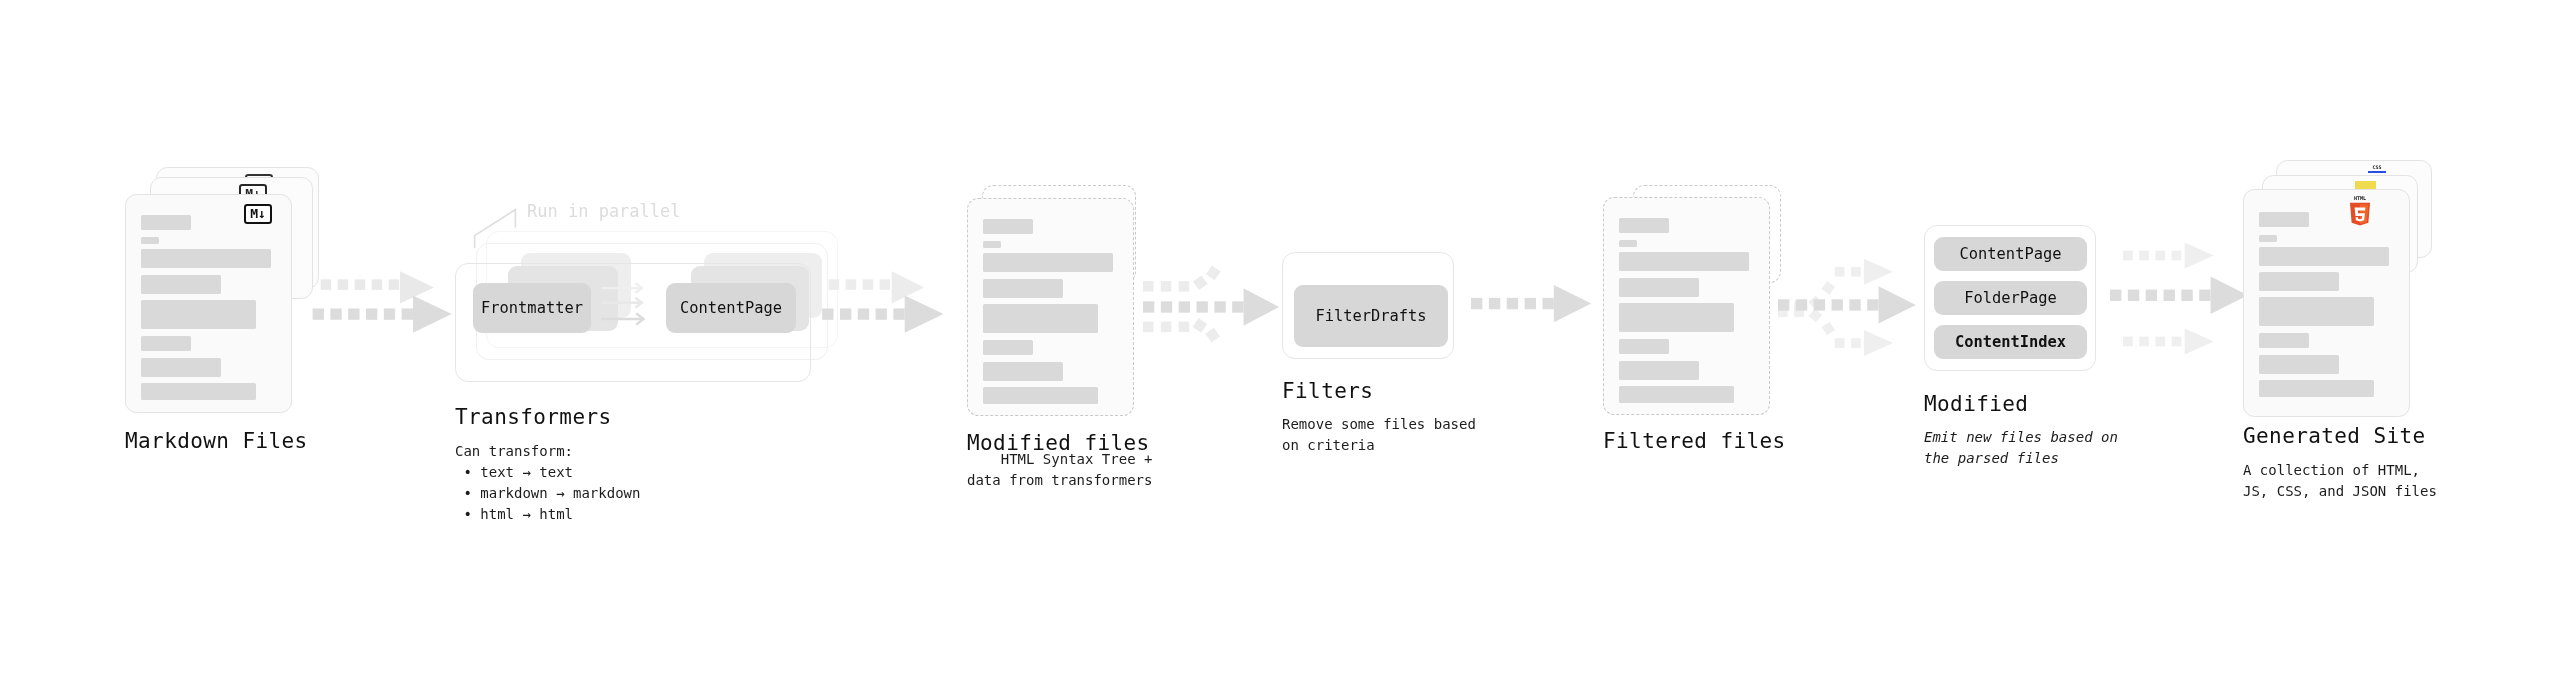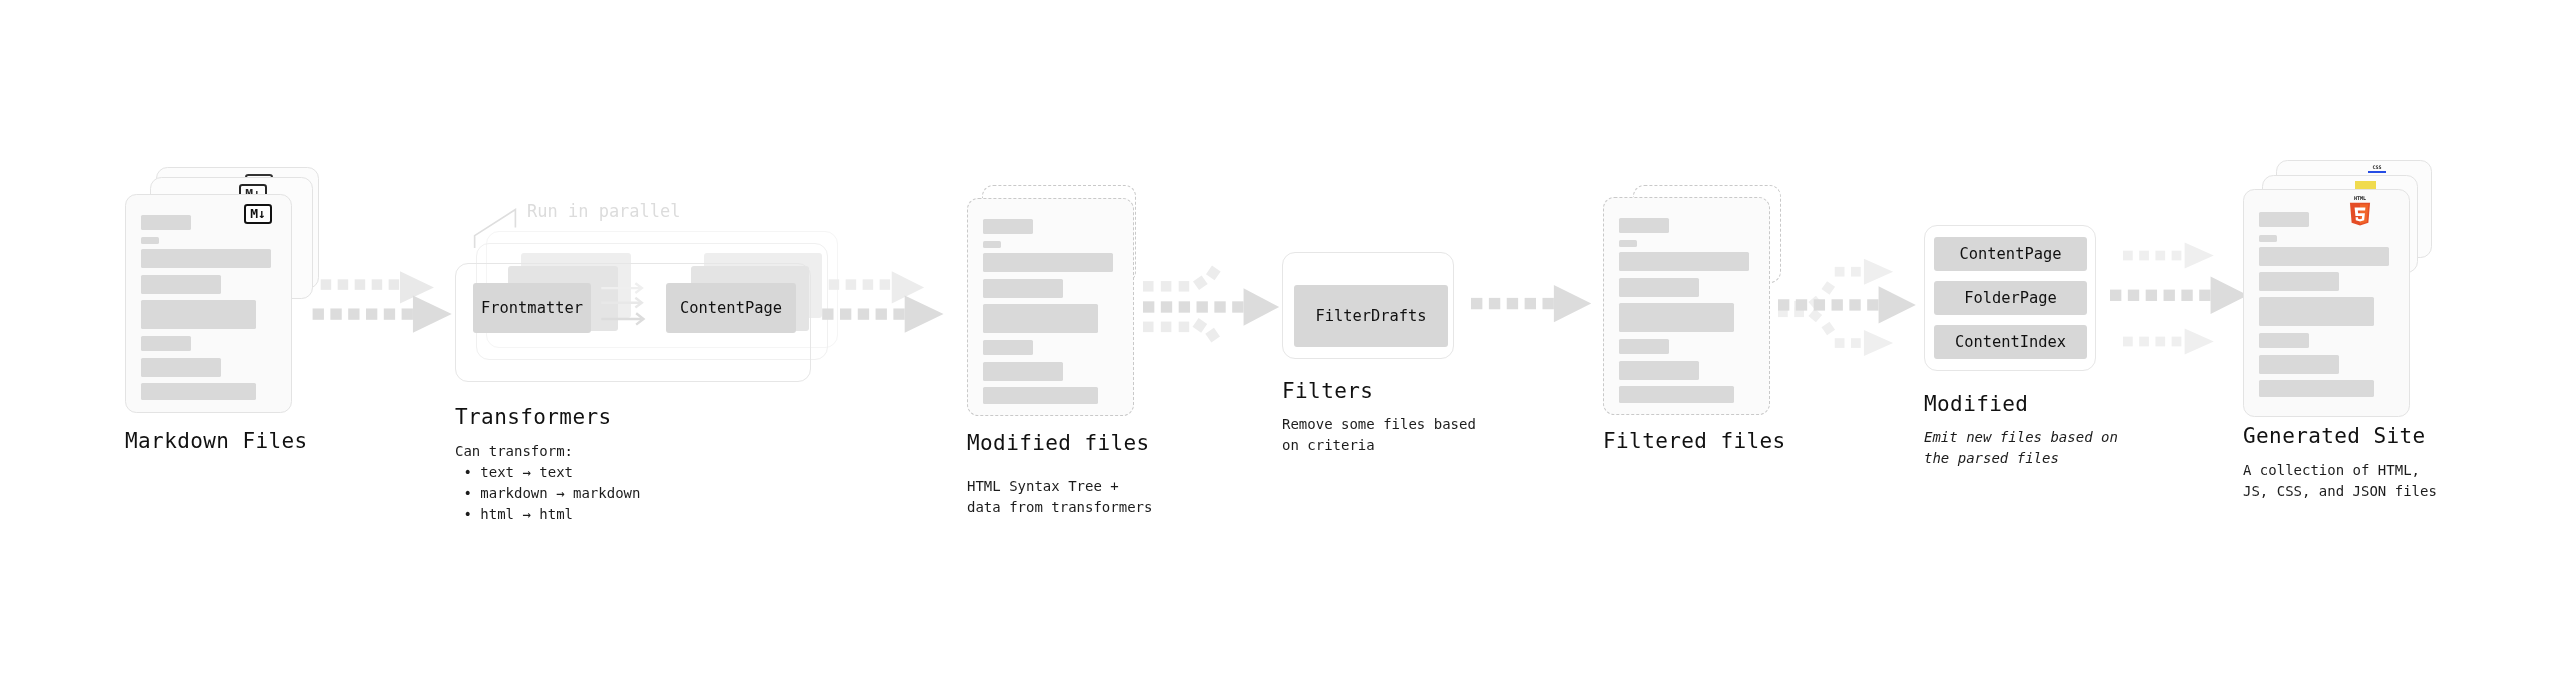--- a/index.html
+++ b/index.html
@@ -51,21 +51,21 @@
     background: #ffffff;
     border: 1.6px solid #e6e6e6;
     border-radius: 13px;
   }
   .panel.ghost2 { background: transparent; border-color: #f0f0f0; }
   .panel.ghost3 { background: transparent; border-color: #f5f5f5; }
 
   .chip {
     position: absolute;
     background: #d7d7d7;
-    border-radius: 3px;
+    border-radius: 9px;
     display: flex;
     align-items: center;
     justify-content: center;
     font-size: 15.4px;
     color: #111111;
     white-space: nowrap;
   }
   .chip.g2 { background: #e4e4e4; color: transparent; }
   .chip.g3 { background: #eeeeee; color: transparent; }
 
@@ -208,21 +208,21 @@
       <div class="bar" style="left:14.6px; top:19.5px; width:50px; height:15.4px;"></div>
       <div class="bar" style="left:14.6px; top:42px; width:18px; height:6.5px;"></div>
       <div class="bar" style="left:14.6px; top:54px; width:130px; height:18.7px;"></div>
       <div class="bar" style="left:14.6px; top:80px; width:80px; height:18.7px;"></div>
       <div class="bar" style="left:14.6px; top:105px; width:115px; height:29px;"></div>
       <div class="bar" style="left:14.6px; top:141px; width:50px; height:15.4px;"></div>
       <div class="bar" style="left:14.6px; top:163px; width:80px; height:18.7px;"></div>
       <div class="bar" style="left:14.6px; top:188px; width:115px; height:17px;"></div>
     </div>
     <div class="heading" style="left:967px; top:431px;">Modified files</div>
-    <div class="sub" style="left:967px; top:476px;">HTML Syntax Tree +
+    <div class="sub" style="left:967px; top:449px;text-align:right;">HTML Syntax Tree +
 data from transformers</div>
   </div>
 
   <svg class="arrowsvg" style="left:1143px; top:258px;" width="150" height="98" viewBox="0 0 185 120">
     <g fill="#ececec">
       <rect x="0" y="28" width="13" height="13"></rect>
         <rect x="22" y="28" width="13" height="13"></rect>
       <rect x="44" y="28" width="13" height="13"></rect>
       <rect x="64" y="24" width="13" height="13" transform="rotate(-35 70 30)"></rect>
       <rect x="80" y="12" width="13" height="13" transform="rotate(-55 86 18)"></rect>
@@ -304,21 +304,21 @@
       <rect x="88" y="68" width="14" height="14"></rect>
         <rect x="110" y="68" width="14" height="14"></rect>
       <path d="M124 52 L170 75 L124 98 Z"></path>
     </g>
   </svg>
 
   <div>
     <div class="panel" style="left:1924px; top:225px; width:172px; height:146px;"></div>
     <div class="chip" style="left:1934px; top:237px; width:153px; height:34px;">ContentPage</div>
     <div class="chip" style="left:1934px; top:281px; width:153px; height:34px;">FolderPage</div>
-    <div class="chip" style="left:1934px; top:325px; width:153px; height:34px;">ContentIndex</div>
+    <div class="chip" style="left:1934px; top:325px; width:153px; height:34px;font-weight:bold;">ContentIndex</div>
     <div class="heading" style="left:1924px; top:392px;">Modified</div>
     <div class="sub" style="left:1924px; top:427px;font-style:italic;">Emit new files based on
 the parsed files</div>
   </div>
 
   <svg class="arrowsvg" style="left:2110px; top:236px;" width="146" height="138" viewBox="0 0 180 170">
     <g fill="#efefef">
       <rect x="16" y="18" width="12" height="12"></rect>
         <rect x="36" y="18" width="12" height="12"></rect>
       <rect x="56" y="18" width="12" height="12"></rect>

